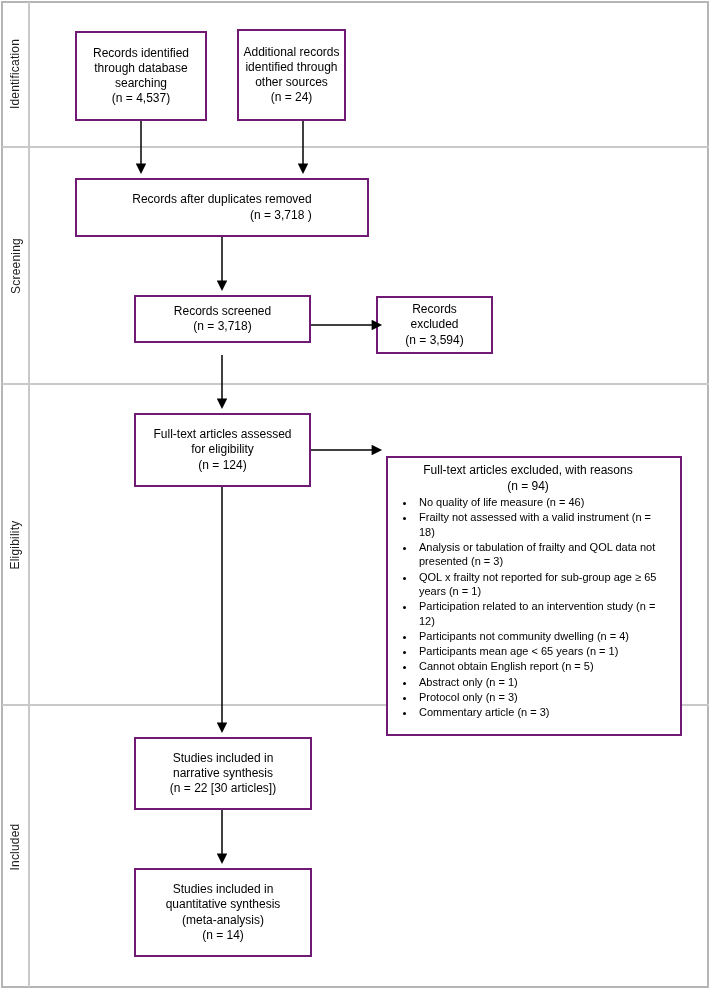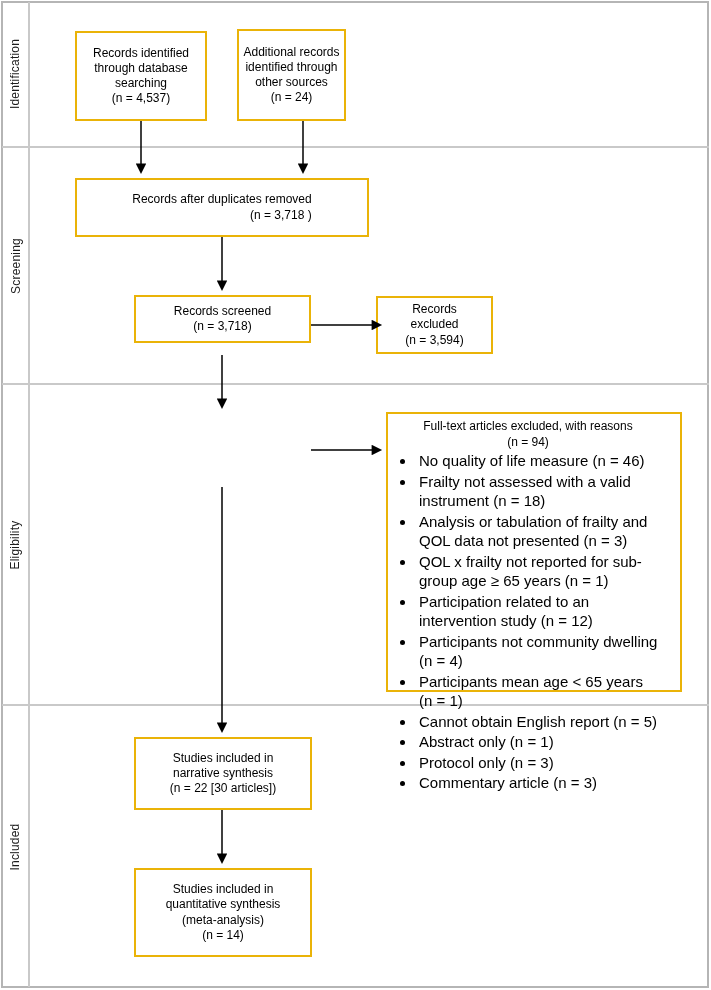--- a/index.html
+++ b/index.html
@@ -17,32 +17,33 @@
   .stage {
     position:absolute; left:2px; width:27px;
     display:flex; align-items:center; justify-content:center;
   }
   .stage span {
     transform:rotate(-90deg); white-space:nowrap;
     font-size:12px; color:#1c1c1c; letter-spacing:0.2px;
   }
   .box {
     position:absolute; box-sizing:border-box; background:#ffffff;
-    border:2px solid #eab308; display:flex; align-items:center; justify-content:center;
+    border:2px solid #701a75; display:flex; align-items:center; justify-content:center;
     text-align:center; font-size:12px; line-height:1.26; padding:2px;
   }
   .box .t { white-space:pre-line; }
   .box-reasons {
     flex-direction:column; align-items:stretch; justify-content:flex-start;
     padding:5px 20px 4px 8px;
+    margin-top:44px;
   }
   .reasons-title { text-align:center; white-space:pre-line; line-height:1.3; }
   ul.reasons {
     margin:1px 0 0; padding-left:20px; text-align:left;
-    font-size:15px; line-height:1.3; list-style-type:disc;
+    font-size:11px; line-height:1.3; list-style-type:disc;
   }
   ul.reasons li { padding-left:3px; margin:0 0 1px; }
   svg.arrows { position:absolute; left:0; top:0; pointer-events:none; }
 </style>
 </head>
 <body>
 
 <div class="canvas">
 
   <div class="frame-border"></div>
@@ -87,20 +88,25 @@
     <div class="t">Records screened
 (n = 3,718)</div>
   </div>
 
   <div class="box" style="left:376px; top:296px; width:117px; height:58px;">
     <div class="t">Records
 excluded
 (n = 3,594)</div>
   </div>
 
+  <div class="box" style="left:134px; top:413px; width:177px; height:74px;">
+    <div class="t">Full-text articles assessed
+for eligibility
+(n = 124)</div>
+  </div>
 
   <div class="box box-reasons" style="left:386px; top:412px; width:296px; height:280px;">
     <div class="reasons-title">Full-text articles excluded, with reasons
 (n = 94)</div>
     <ul class="reasons">
         <li>No quality of life measure (n = 46)</li>
         <li>Frailty not assessed with a valid instrument (n = 18)</li>
         <li>Analysis or tabulation of frailty and QOL data not presented (n = 3)</li>
         <li>QOL x frailty not reported for sub-group age ≥ 65 years (n = 1)</li>
         <li>Participation related to an intervention study (n = 12)</li>

